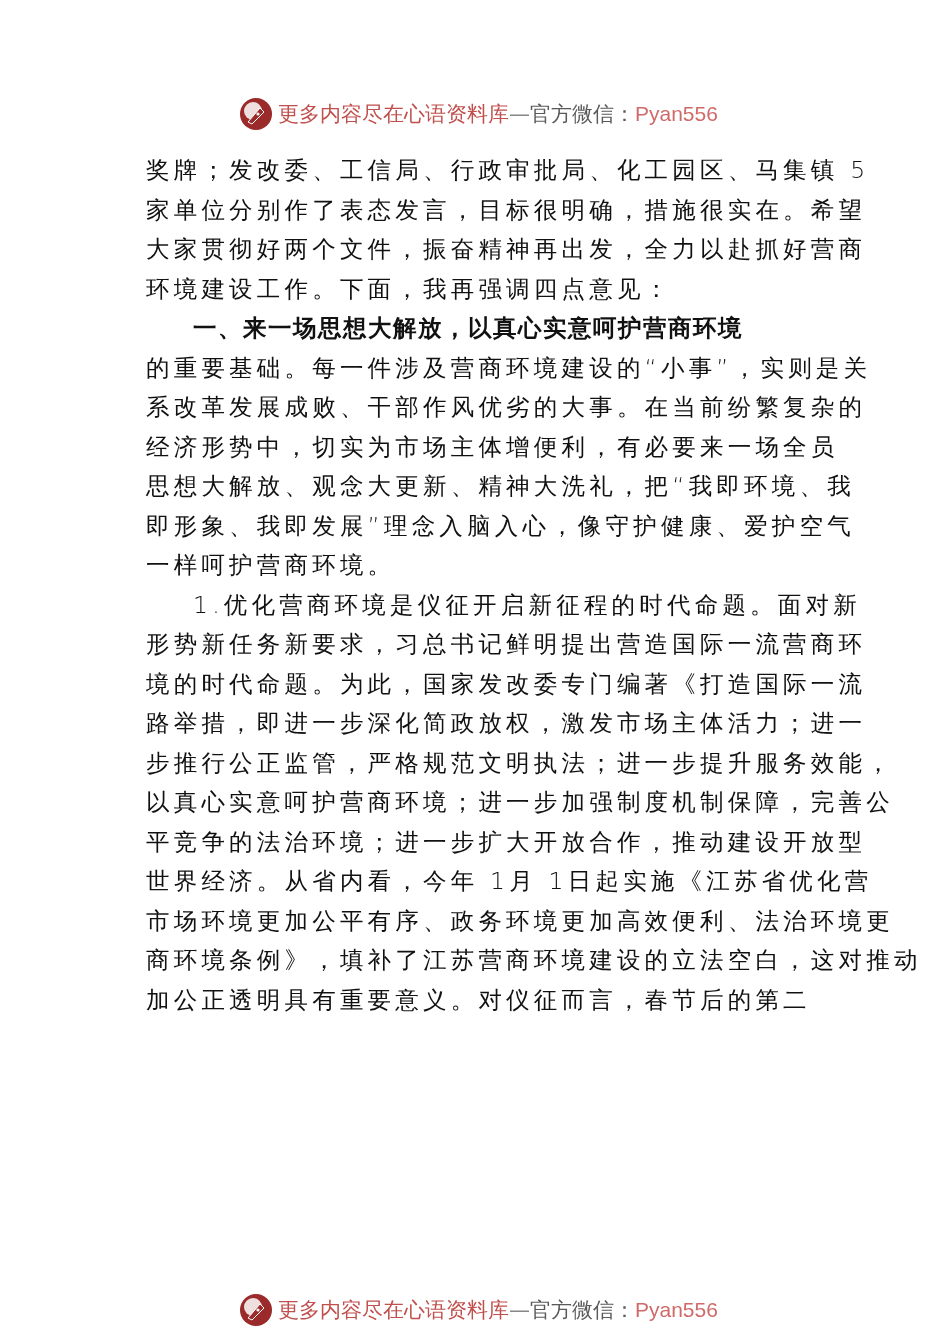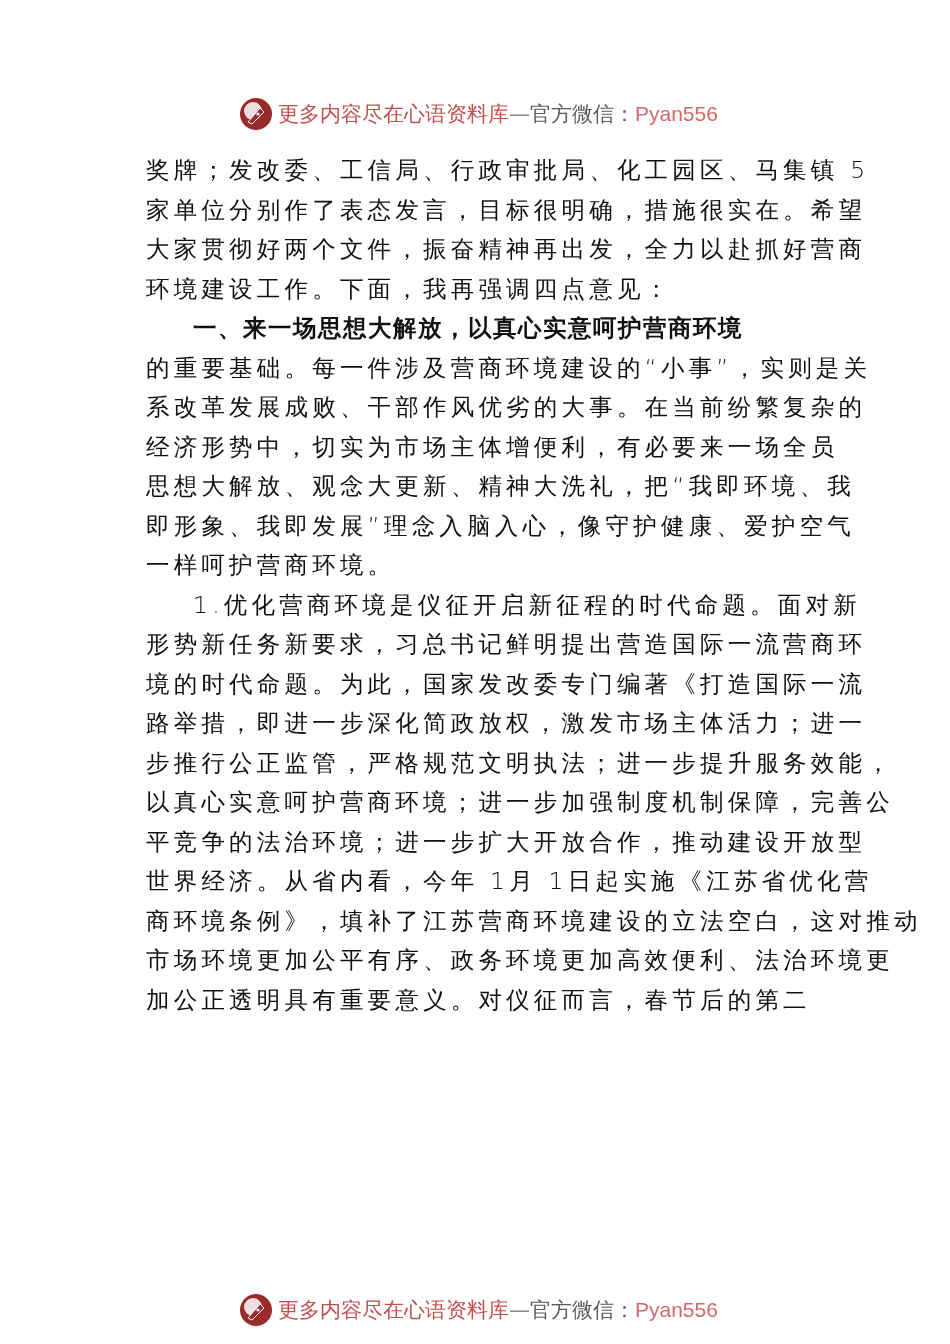--- a/index.html
+++ b/index.html
@@ -53,22 +53,22 @@
   </div>
   <div>
     <div class="line indent">1.优化营商环境是仪征开启新征程的时代命题。面对新</div>
     <div class="line">形势新任务新要求，习总书记鲜明提出营造国际一流营商环</div>
     <div class="line">境的时代命题。为此，国家发改委专门编著《打造国际一流</div>
     <div class="line">路举措，即进一步深化简政放权，激发市场主体活力；进一</div>
     <div class="line">步推行公正监管，严格规范文明执法；进一步提升服务效能，</div>
     <div class="line">以真心实意呵护营商环境；进一步加强制度机制保障，完善公</div>
     <div class="line">平竞争的法治环境；进一步扩大开放合作，推动建设开放型</div>
     <div class="line">世界经济。从省内看，今年 1月 1日起实施《江苏省优化营</div>
+    <div class="line">市场环境更加公平有序、政务环境更加高效便利、法治环境更</div>
     <div class="line">商环境条例》，填补了江苏营商环境建设的立法空白，这对推动</div>
-    <div class="line">市场环境更加公平有序、政务环境更加高效便利、法治环境更</div>
     <div class="line">加公正透明具有重要意义。对仪征而言，春节后的第二</div>
   </div>
 </div>
 
 <div class="banner bottom">
   <svg class="logo" viewBox="0 0 36 36">
     <circle cx="18" cy="18" r="16" fill="#9b2a2a"></circle>
     <circle cx="15" cy="15" r="9" fill="#fff" opacity="0.85"></circle>
     <path d="M10 26 L22 12 L26 16 L14 28 Z" fill="#9b2a2a" stroke="#fff" stroke-width="1"></path>
     <circle cx="20" cy="18" r="1.6" fill="#fff"></circle>

